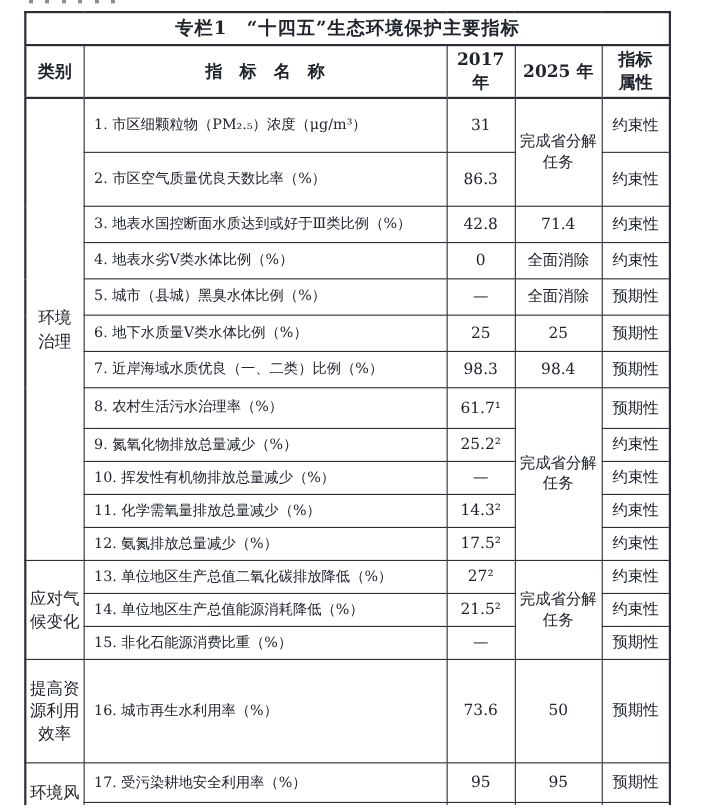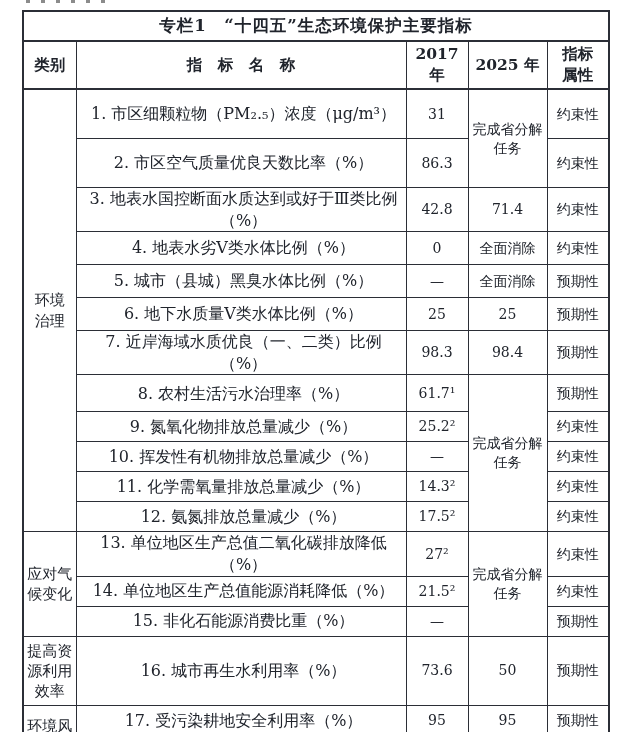--- a/index.html
+++ b/index.html
@@ -52,30 +52,30 @@
     border-bottom: 2px solid var(--border, #2b2e36);
     letter-spacing: 1px;
   }
   tr.header-row td {
     font-weight: bold;
     font-size: 15.5px;
     height: 46px;
     border-bottom: 2px solid var(--border, #2b2e36);
   }
   td.name {
-    text-align: center;
+    text-align: left;
     padding-left: 9px;
-    font-size: 16px;
+    font-size: 13px;
   }
   td.val {
     font-size: 14px;
   }
   td.cat {
     font-size: 15px;
-    padding: 4px 2px;
+    padding: 16px 2px;
   }
   tr.h48 td { height: 48px; }
   tr.h36 td { height: 36px; }
   tr.h32 td { height: 32px; }
   tr.h29 td { height: 29px; }
   tr.h56 td { height: 56px; }
 </style>
 </head>
 <body>
 

